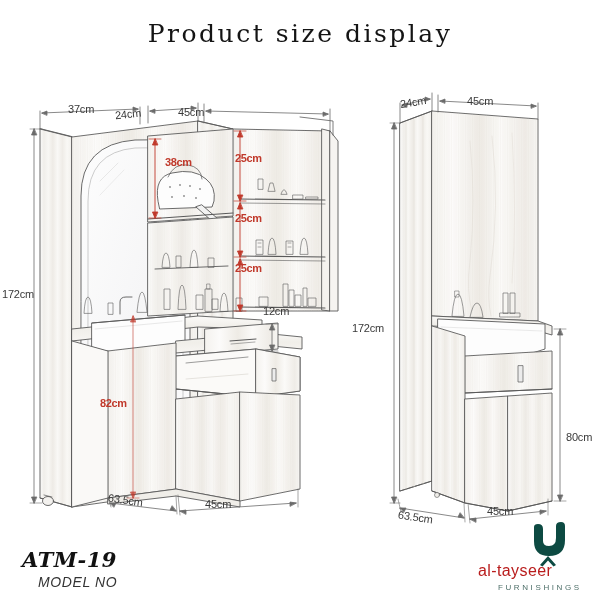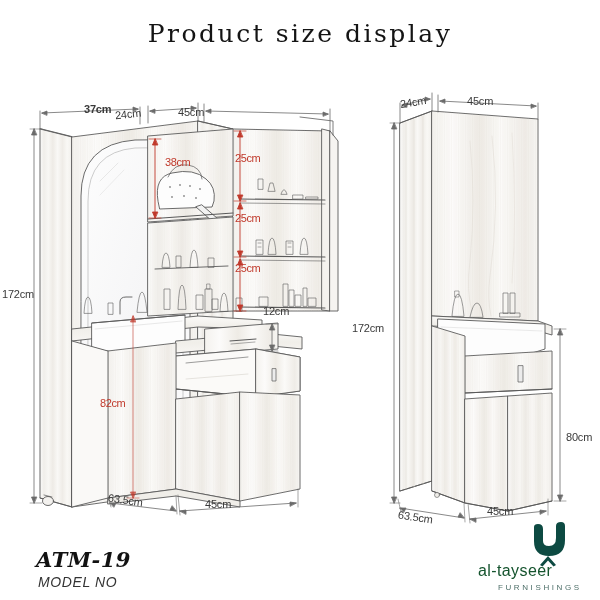--- a/index.html
+++ b/index.html
@@ -27,25 +27,25 @@
   }
 
   .dim{
     position:absolute;
     font-family:"Liberation Sans", sans-serif;
     font-size:11px;
     color:#3a3a3a;
     white-space:nowrap;
     letter-spacing:-0.2px;
   }
-  .dim.red{ color:#c0392b; font-weight:400; letter-spacing:-0.4px;}
+  .dim.red{ color:#c0392b; font-weight:700; letter-spacing:-0.4px;}
 
   .model-no{
     position:absolute;
-    left:36px; top:536px;
+    left:22px; top:536px;
     font-family:"DejaVu Serif", serif;
     font-style:italic;
     font-weight:bold;
     font-size:21px;
     letter-spacing:0.5px;
     color:#111;
     white-space:nowrap;
   }
   .model-sub{
     position:absolute;
@@ -56,21 +56,21 @@
     letter-spacing:0.6px;
     color:#333;
     white-space:nowrap;
   }
   .brand-name{
     position:absolute;
     left:478px; top:551px;
     font-family:"Liberation Sans", sans-serif;
     font-size:16px;
     letter-spacing:0.4px;
-    color:#14532d;
+    color:#b91c1c;
     white-space:nowrap;
   }
   .brand-sub{
     position:absolute;
     left:498px; top:572px;
     font-family:"Liberation Sans", sans-serif;
     font-size:8px;
     letter-spacing:2.6px;
     color:#4e6f69;
     white-space:nowrap;
@@ -431,21 +431,21 @@
       </g>
     </g>
 
     <g transform="translate(528,512) scale(1.0)">
       <path d="M10 2 q16 -4 20 10 q4 16 -8 24 q-10 6 -18 2 q-8 -4 -6 -12 q2 -8 10 -8 q6 0 6 6 q0 5 -5 5 q-3 0 -3 -3" fill="#0d4a42" stroke="none" opacity="0"></path>
       <path d="M6 4 q0 -3 4 -3 q5 0 5 5 l0 12 q0 5 6 5 q7 0 7 -8 l0 -12 q0 -4 5 -4 q4 0 4 4 l0 14 q0 16 -16 16 q-15 0 -15 -15 z" fill="#0d4a42" stroke="none"></path>
       <path d="M12 42 l8 -9 l8 9 l-2.5 1.6 l-5.5 -6 l-5.5 6 z" fill="#0d4a42" stroke="none"></path>
     </g>
   </svg>
 
-  <div class="dim" style="left:84px;  top:92px;font-weight:bold;">37cm</div>
+  <div class="dim" style="left:68px;  top:92px;">37cm</div>
   <div class="dim" style="left:115px; top:97px; transform:rotate(-6deg);">24cm</div>
   <div class="dim" style="left:178px; top:95px;">45cm</div>
   <div class="dim" style="left:2px;   top:277px;">172cm</div>
   <div class="dim red" style="left:165px; top:145px;">38cm</div>
   <div class="dim red" style="left:235px; top:141px;">25cm</div>
   <div class="dim red" style="left:235px; top:201px;">25cm</div>
   <div class="dim red" style="left:235px; top:251px;">25cm</div>
   <div class="dim" style="left:263px; top:294px;">12cm</div>
   <div class="dim red" style="left:100px; top:386px;">82cm</div>
   <div class="dim" style="left:108px; top:483px; transform:rotate(8deg);">63.5cm</div>

